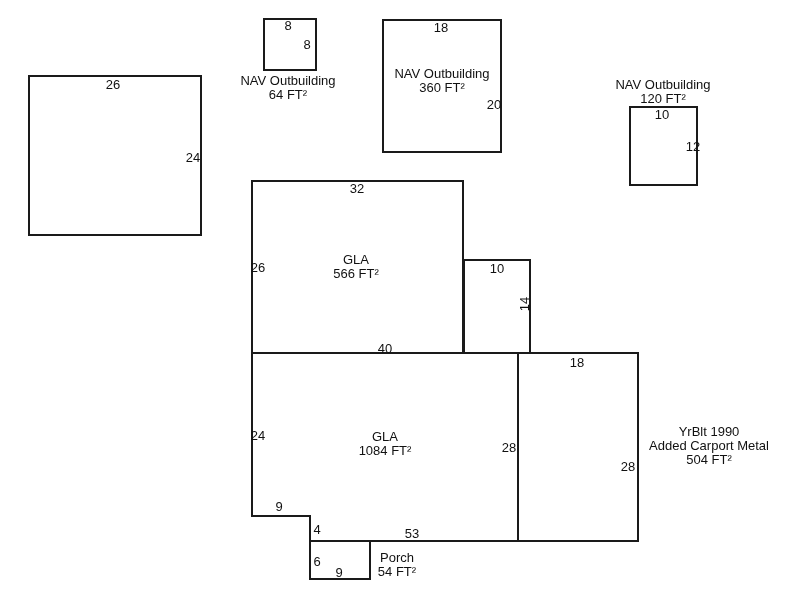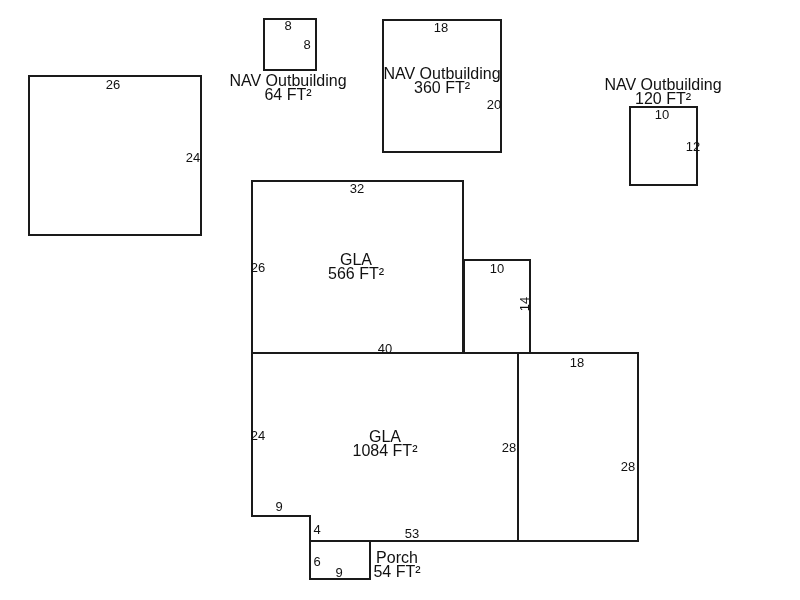--- a/index.html
+++ b/index.html
@@ -17,21 +17,21 @@
     position: absolute;
     transform: translate(-50%, -50%);
     font-size: 13px;
     line-height: 13px;
     white-space: nowrap;
   }
   .lbl.rot { transform: translate(-50%, -50%) rotate(-90deg); }
   .block {
     position: absolute;
     transform: translate(-50%, -50%);
-    font-size: 16px;
+    font-size: 13px;
     text-align: center;
     white-space: nowrap;
     line-height: 14px;
   }
   .block.lh3 { line-height: 16px; }
 </style>
 </head>
 <body>
 
 <div class="canvas">
@@ -90,20 +90,25 @@
   <div class="lbl" style="left:279px; top:506px">9</div>
   <div class="lbl" style="left:317px; top:529px">4</div>
   <div class="lbl" style="left:412px; top:533px">53</div>
   <div class="block" style="left:385px; top:444px">
     <div>GLA</div>
     <div>1084 FT²</div>
   </div>
 
   <div class="lbl" style="left:577px; top:362px">18</div>
   <div class="lbl" style="left:628px; top:466px">28</div>
+  <div class="block" style="left:709px; top:446px">
+    <div>YrBlt 1990</div>
+    <div>Added Carport Metal</div>
+    <div>504 FT²</div>
+  </div>
 
   <div class="lbl" style="left:317px; top:561px">6</div>
   <div class="lbl" style="left:339px; top:572px">9</div>
   <div class="block" style="left:397px; top:565px">
     <div>Porch</div>
     <div>54 FT²</div>
   </div>
 
 </div>
 

